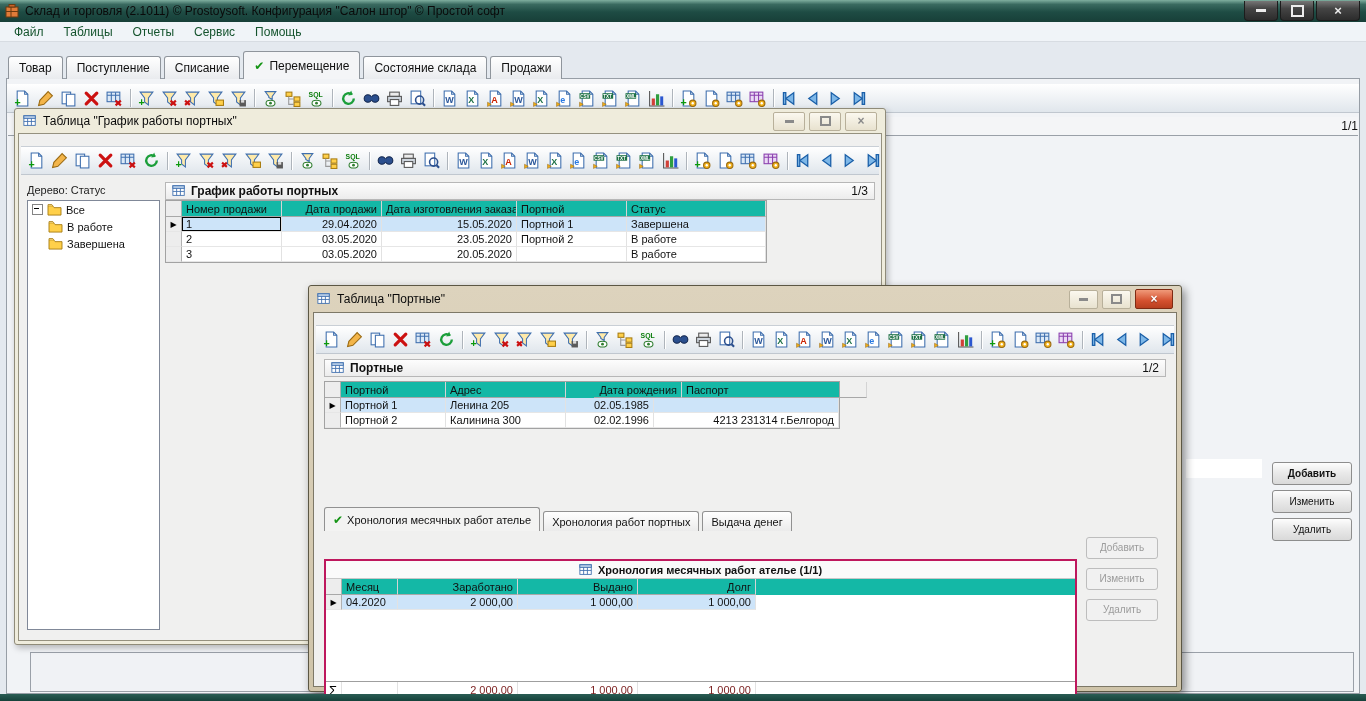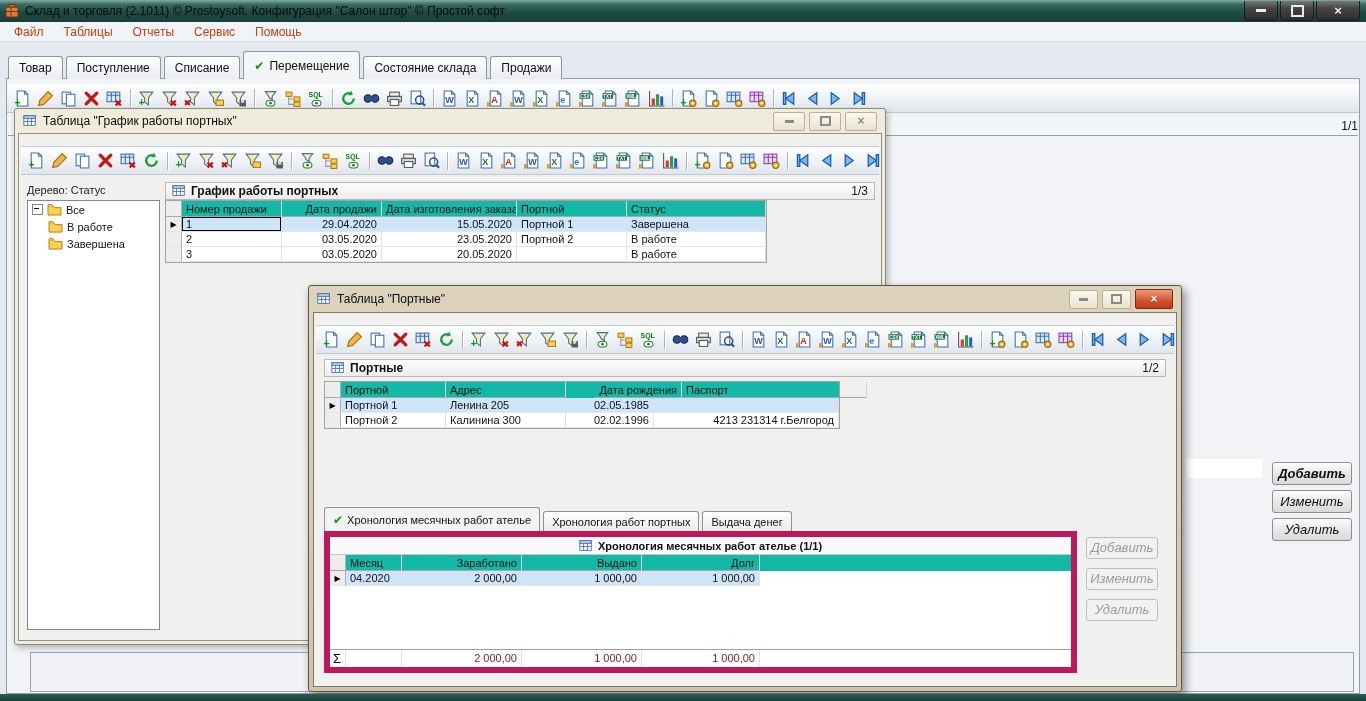--- a/index.html
+++ b/index.html
@@ -13,21 +13,21 @@
   .wtitle{margin-left:5px;color:#0a0a0a;font-size:12px;white-space:nowrap;}
   .wctrls{margin-left:auto;display:flex;margin-right:6px;}
   .wbtn{width:32px;height:19px;border:1px solid #1c1c1c;border-top:none;border-radius:0 0 4px 4px;
     background:linear-gradient(#767676,#444 40%,#2c2c2c);display:flex;align-items:center;justify-content:center;margin-left:2px;}
   .wbtn.close{width:42px;}
   .wbtn .bar{width:10px;height:3px;background:#ececec;}
   .wbtn .box{width:9px;height:8px;border:2px solid #ececec;}
   .wbtn .x{color:#ececec;font-weight:bold;font-size:13px;line-height:1;}
   .menubar{position:absolute;left:0;top:22px;width:1366px;height:20px;background:#f0f4f8;
     border-bottom:1px solid #d7dce2;display:flex;align-items:center;padding-left:4px;box-sizing:border-box;}
-  .menuitem{padding:6px 10px;color:#c2410c;}
+  .menuitem{padding:6px 10px;color:#14532d;}
   
   .tabrow{position:absolute;left:8px;top:52px;height:27px;display:flex;align-items:flex-end;gap:3px;z-index:3;}
   .tab{height:22px;padding:0 10px;display:flex;align-items:center;gap:5px;
     background:linear-gradient(#ffffff,#e9ebee);border:1px solid #8f959c;border-bottom:none;
     border-radius:3px 3px 0 0;white-space:nowrap;}
   .tab.active{height:27px;background:#f4f5f7;z-index:4;}
   .chk{color:#149414;font-weight:bold;font-size:12px;}
   
   .panel{position:absolute;left:6px;top:78px;width:1352px;height:614px;background:#f1f3f6;
     border:1px solid #979ea6;z-index:0;}
@@ -36,21 +36,21 @@
   .tbtn{width:23px;height:23px;display:flex;align-items:center;justify-content:center;flex:0 0 auto;}
   .tsep{width:1px;height:18px;background:#aeb4bb;box-shadow:1px 0 0 #fff;margin:0 4px;flex:0 0 auto;}
   .main-toolbar{position:absolute;left:7px;top:84px;width:1352px;height:29px;z-index:2;}
   .hstrip{position:absolute;left:8px;top:117px;width:1350px;height:18px;background:#f4f5f7;
     border-bottom:1px solid #9aa0a8;z-index:1;display:flex;align-items:center;justify-content:flex-end;}
   .pind{padding-right:0;font-size:12px;color:#111;}
   .whitefield{position:absolute;left:1186px;top:459px;width:76px;height:19px;background:#fff;z-index:2;}
   .btncol{display:flex;flex-direction:column;gap:5px;z-index:2;}
   .main-btns{position:absolute;left:1272px;top:462px;}
   .btn{width:80px;height:23px;line-height:21px;text-align:center;border:1px solid #8d8d8d;border-radius:3px;
-    background:linear-gradient(#fdfdfd,#eaeaea 45%,#d9d9d9);font-size:13px;box-sizing:border-box;font-style:italic;}
+    background:linear-gradient(#fdfdfd,#eaeaea 45%,#d9d9d9);font-size:10px;box-sizing:border-box;}
   .btn.bold{font-weight:bold;}
   .btncol.disabled .btn{color:#9b9b9b;background:#f1f1f1;border-color:#bdbdbd;width:72px;height:22px;line-height:20px;}
   .win2-btns{position:absolute;left:772px;top:224px;gap:9px;}
   .bottompanel{position:absolute;left:30px;top:652px;width:1322px;height:38px;background:#f0f2f5;
     border:1px solid #9aa0a8;z-index:1;}
   .bottomedge{position:absolute;left:0;top:694px;width:1366px;height:7px;
     background:linear-gradient(#2a5d54,#16413a);z-index:30;}
   
   .cwin{position:absolute;border-radius:3px;box-sizing:border-box;}
   .win1{left:14px;top:108px;width:872px;height:537px;background:#efecdc;border:1px solid #8f8b79;
@@ -93,21 +93,21 @@
   .treebox{position:absolute;background:#fff;border:1px solid #808898;font-size:11px;overflow:hidden;}
   .titem{display:flex;align-items:center;gap:4px;height:17px;padding-left:4px;white-space:nowrap;}
   .titem.child{padding-left:20px;}
   .expand{width:9px;height:9px;border:1px solid #848484;background:#fff;position:relative;flex:0 0 auto;}
   .expand::before{content:"";position:absolute;left:1px;top:3px;width:5px;height:1px;background:#000;}
   
   .subtabs{position:absolute;display:flex;align-items:flex-end;gap:3px;height:24px;}
   .stab{height:19px;padding:0 8px;display:flex;align-items:center;gap:4px;font-size:11px;
     background:linear-gradient(#ffffff,#ebebeb);border:1px solid #919191;border-bottom:none;border-radius:3px 3px 0 0;white-space:nowrap;}
   .stab.active{height:23px;background:#f3f3f2;}
-  .subpanel{position:absolute;border:6px solid #be185d;background:#fff;display:flex;flex-direction:column;box-sizing:border-box;}
+  .subpanel{position:absolute;border:2px solid #be185d;background:#fff;display:flex;flex-direction:column;box-sizing:border-box;margin-top:28px;}
   .sp-title{height:17px;display:flex;align-items:center;justify-content:center;gap:5px;font-weight:bold;font-size:11px;
     background:#fafafa;border-bottom:1px solid #c8c8c8;}
   .stable{flex:1;display:flex;flex-direction:column;background:#fff;font-size:11px;}
   .fill{flex:1;background:#fff;}
   .trow.totals{height:17px;line-height:17px;border-top:1px solid #9f9f9f;}
   .trow.totals .cell{color:#7b1f1f;border-bottom:none;}
   .trow.totals .cell.sigma{color:#000;font-size:13px;font-weight:normal;padding-left:3px;border-right:1px solid #e2e2e2;background:#fff;}
   svg{display:block;}
 </style>
 </head>

